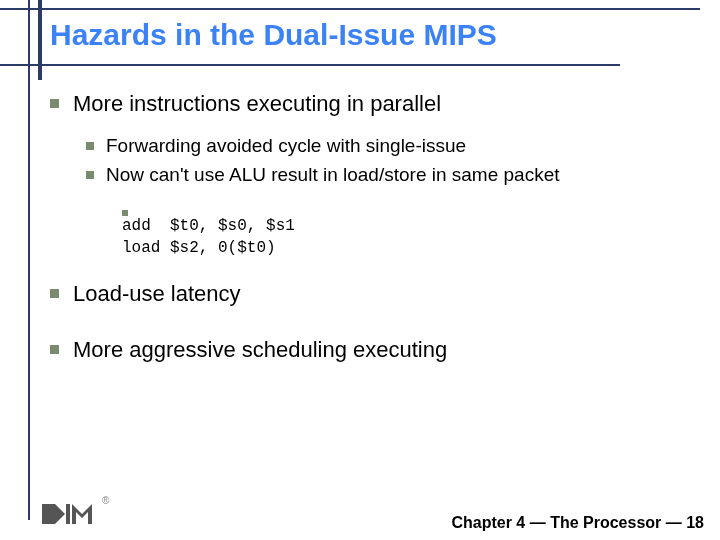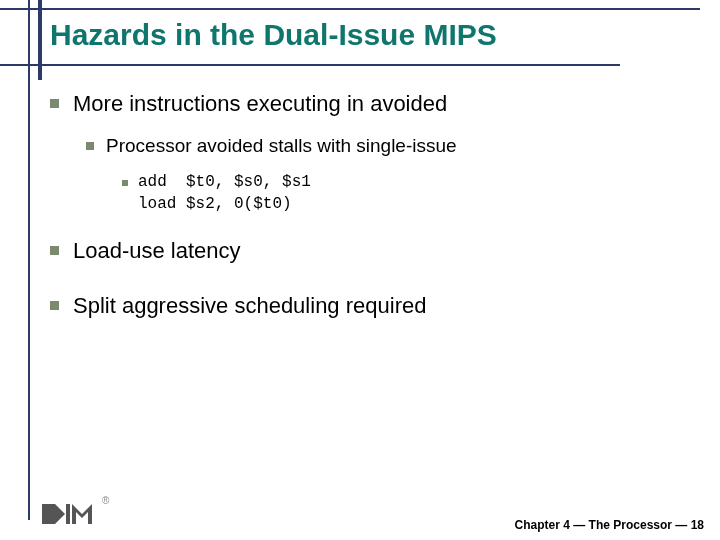--- a/index.html
+++ b/index.html
@@ -36,38 +36,38 @@
   }
   .v-rule-1 { left: 28px; height: 520px; }
   .v-rule-2 { left: 38px; height: 80px; width: 4px; }
 
   .title {
     position: absolute;
     top: 18px;
     left: 50px;
     font-size: 30px;
     font-weight: bold;
-    color: #0f766e;
+    color: #3b82f6;
     white-space: nowrap;
   }
 
   .body {
     position: absolute;
     top: 85px;
     left: 50px;
     right: 30px;
     font-size: 21px;
     line-height: 1.35;
   }
 
   .lvl1 { margin: 4px 0 4px 0; }
   .lvl1 > .txt { font-size: 22px; }
   .lvl2 { margin: 4px 0 4px 36px; }
   .lvl2 > .txt { font-size: 19px; }
-  .lvl3 { margin: 4px 0 4px 72px; }
+  .lvl3 { margin: 4px 0 4px 72px; flex-direction: column; }
   .lvl3 > .txt { font-size: 16px; }
 
   .bullet-row {
     display: flex;
     align-items: flex-start;
   }
   .sq {
     flex: 0 0 auto;
     width: 9px;
     height: 9px;
@@ -86,21 +86,21 @@
     white-space: pre;
   }
 
   .spacer-sm { height: 6px; }
   .spacer-md { height: 12px; }
 
   .footer {
     position: absolute;
     bottom: 8px;
     right: 16px;
-    font-size: 12px;
+    font-size: 16px;
     font-weight: bold;
     color: #000;
     white-space: nowrap;
   }
 
   .logo {
     position: absolute;
     bottom: 10px;
     left: 42px;
     width: 60px;
@@ -125,31 +125,35 @@
   <div class="rule v-rule v-rule-2"></div>
 
   <div class="title">Hazards in the Dual-Issue MIPS</div>
 
   <div class="rule h-rule h-rule-2"></div>
 
   <div class="body">
 
     <div class="bullet-row lvl1">
       <span class="sq"></span>
-      <span class="txt">More instructions executing in avoided</span>
+      <span class="txt">More instructions executing in parallel</span>
     </div>
 
 
     <div class="spacer-sm"></div>
 
     <div class="bullet-row lvl2">
       <span class="sq"></span>
-      <span class="txt">Processor avoided stalls with single-issue</span>
+      <span class="txt">Forwarding avoided cycle with single-issue</span>
     </div>
 
+    <div class="bullet-row lvl2">
+      <span class="sq"></span>
+      <span class="txt">Now can't use ALU result in load/store in same packet</span>
+    </div>
 
     <div class="spacer-sm"></div>
 
     <div class="bullet-row lvl3">
       <span class="sq"></span>
       <span class="txt code"><span>add  $t0, $s0, $s1</span>
 <span>load $s2, 0($t0)</span></span>
     </div>
 
 
@@ -160,21 +164,21 @@
       <span class="txt">Load-use latency</span>
     </div>
 
     <div class="spacer-sm"></div>
 
 
     <div class="spacer-md"></div>
 
     <div class="bullet-row lvl1">
       <span class="sq"></span>
-      <span class="txt">Split aggressive scheduling required</span>
+      <span class="txt">More aggressive scheduling executing</span>
     </div>
 
   </div>
 
   <div class="logo">
     <svg viewBox="0 0 60 32">
       <rect x="0" y="6" width="13" height="20" fill="#555"></rect>
       <polygon points="13,6 23,16 13,26" fill="#555"></polygon>
       <rect x="24" y="6" width="4" height="20" fill="#555"></rect>
       <polygon points="30,6 40,16 50,6 50,26 46,26 46,14 40,20 34,14 34,26 30,26" fill="#555"></polygon>

